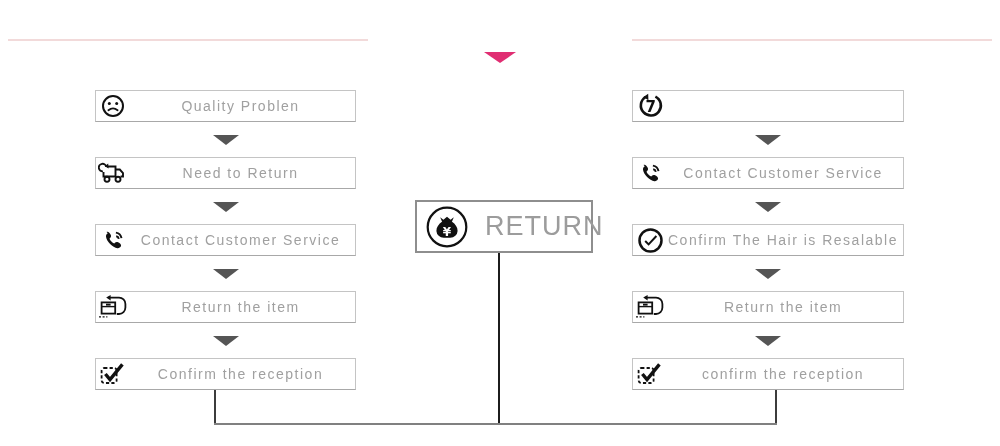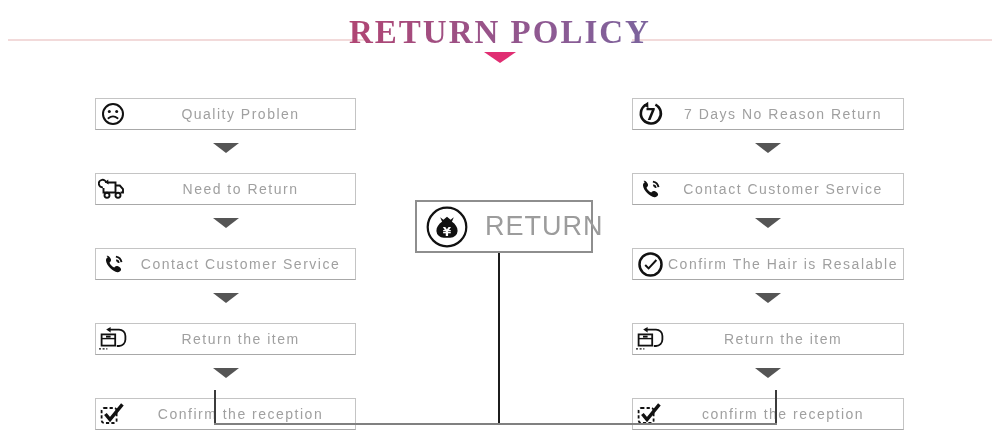--- a/index.html
+++ b/index.html
@@ -21,21 +21,21 @@
     position:absolute;left:484px;top:52px;width:0;height:0;
     border-left:16px solid transparent;border-right:16px solid transparent;
     border-top:11px solid #e02e72;
   }
   
   .flow-col{position:absolute;top:90px;display:flex;flex-direction:column;}
   #flow-left{left:95px;width:261px;}
   #flow-right{left:632px;width:272px;}
   .step-box{
     height:30px;border:1px solid #c4c4c4;border-bottom-color:#a8a8a8;background:#fff;
-    display:flex;align-items:center;position:relative;margin-top:8px;
+    display:flex;align-items:center;position:relative;
   }
   .step-icon{flex:0 0 34px;display:flex;align-items:center;justify-content:center;height:100%;}
   .step-icon svg{display:block;}
   .step-label{
     flex:1;text-align:center;color:#a0a0a0;font-size:14px;letter-spacing:1.5px;
     white-space:nowrap;padding-right:4px;
   }
   .arrow-gap{height:35px;display:flex;align-items:center;justify-content:center;}
   .down-arrow{
     width:0;height:0;border-left:13px solid transparent;border-right:13px solid transparent;
@@ -53,21 +53,20 @@
   .conn-v-left{left:214px;top:390px;width:2px;height:33px;background:#3c3c3c;}
   .conn-v-right{left:775px;top:390px;width:2px;height:33px;background:#3c3c3c;}
   .conn-v-center{left:498px;top:253px;width:2px;height:170px;background:#1c1c1c;}
 </style>
 </head>
 <body>
 
 <div class="canvas">
   <div class="header-line left"></div>
   <div class="header-line right"></div>
-  <div class="title">RETURN POLICY</div>
   <div class="title-triangle"></div>
 
   <div class="flow-col" id="flow-left">
       <div class="step-box">
         <span class="step-icon">
           <svg width="26" height="26" viewBox="0 0 26 26">
             <circle cx="13" cy="13" r="10" fill="none" stroke="#111" stroke-width="2"></circle>
             <circle cx="9.3" cy="10.4" r="1.5" fill="#111"></circle>
             <circle cx="16.7" cy="10.4" r="1.5" fill="#111"></circle>
             <path d="M8.4 17.3 q4.6 -3.8 9.2 0" fill="none" stroke="#111" stroke-width="1.8" stroke-linecap="round"></path>
@@ -135,21 +134,20 @@
     </div>
   <div class="flow-col" id="flow-right">
       <div class="step-box">
         <span class="step-icon">
           <svg width="27" height="27" viewBox="0 0 27 27">
             <path d="M8.6 4 a10 10 0 1 0 9.8 -0.4" fill="none" stroke="#111" stroke-width="2.6"></path>
             <path d="M11.2 0.8 l-4.8 3.3 5 3.1 z" fill="#111"></path>
             <text x="13.8" y="19" font-size="15" font-weight="bold" text-anchor="middle" fill="#111" font-family="DejaVu Sans, sans-serif">7</text>
           </svg>
         </span>
-        <span class="step-label">7 Days No Reason Return</span>
       </div>
       <div class="arrow-gap">
         <div class="down-arrow"></div>
       </div>
       <div class="step-box">
         <span class="step-icon">
           <svg width="25" height="25" viewBox="0 0 26 26">
             <path d="M5.8 4.2 c1.6-.9 3.4 1 4.3 2.9 .7 1.5 .3 2.4-.6 3.3 l-.7 .7 c.9 2.1 2.9 4.1 5 5 l.7-.7 c.9-.9 1.8-1.3 3.3-.6 1.9 .9 3.8 2.7 2.9 4.3 -.6 1.1-2 2.1-3.6 1.9 -5-.6-11.3-6.9-11.9-11.9 -.2-1.6 .8-3 1.9-3.6 z" fill="#111"></path>
             <path d="M15.5 4.8 a7 7 0 0 1 5.8 5.8" fill="none" stroke="#111" stroke-width="2"></path>
             <path d="M15.8 8.6 a3.4 3.4 0 0 1 2.7 2.7" fill="none" stroke="#111" stroke-width="2"></path>

